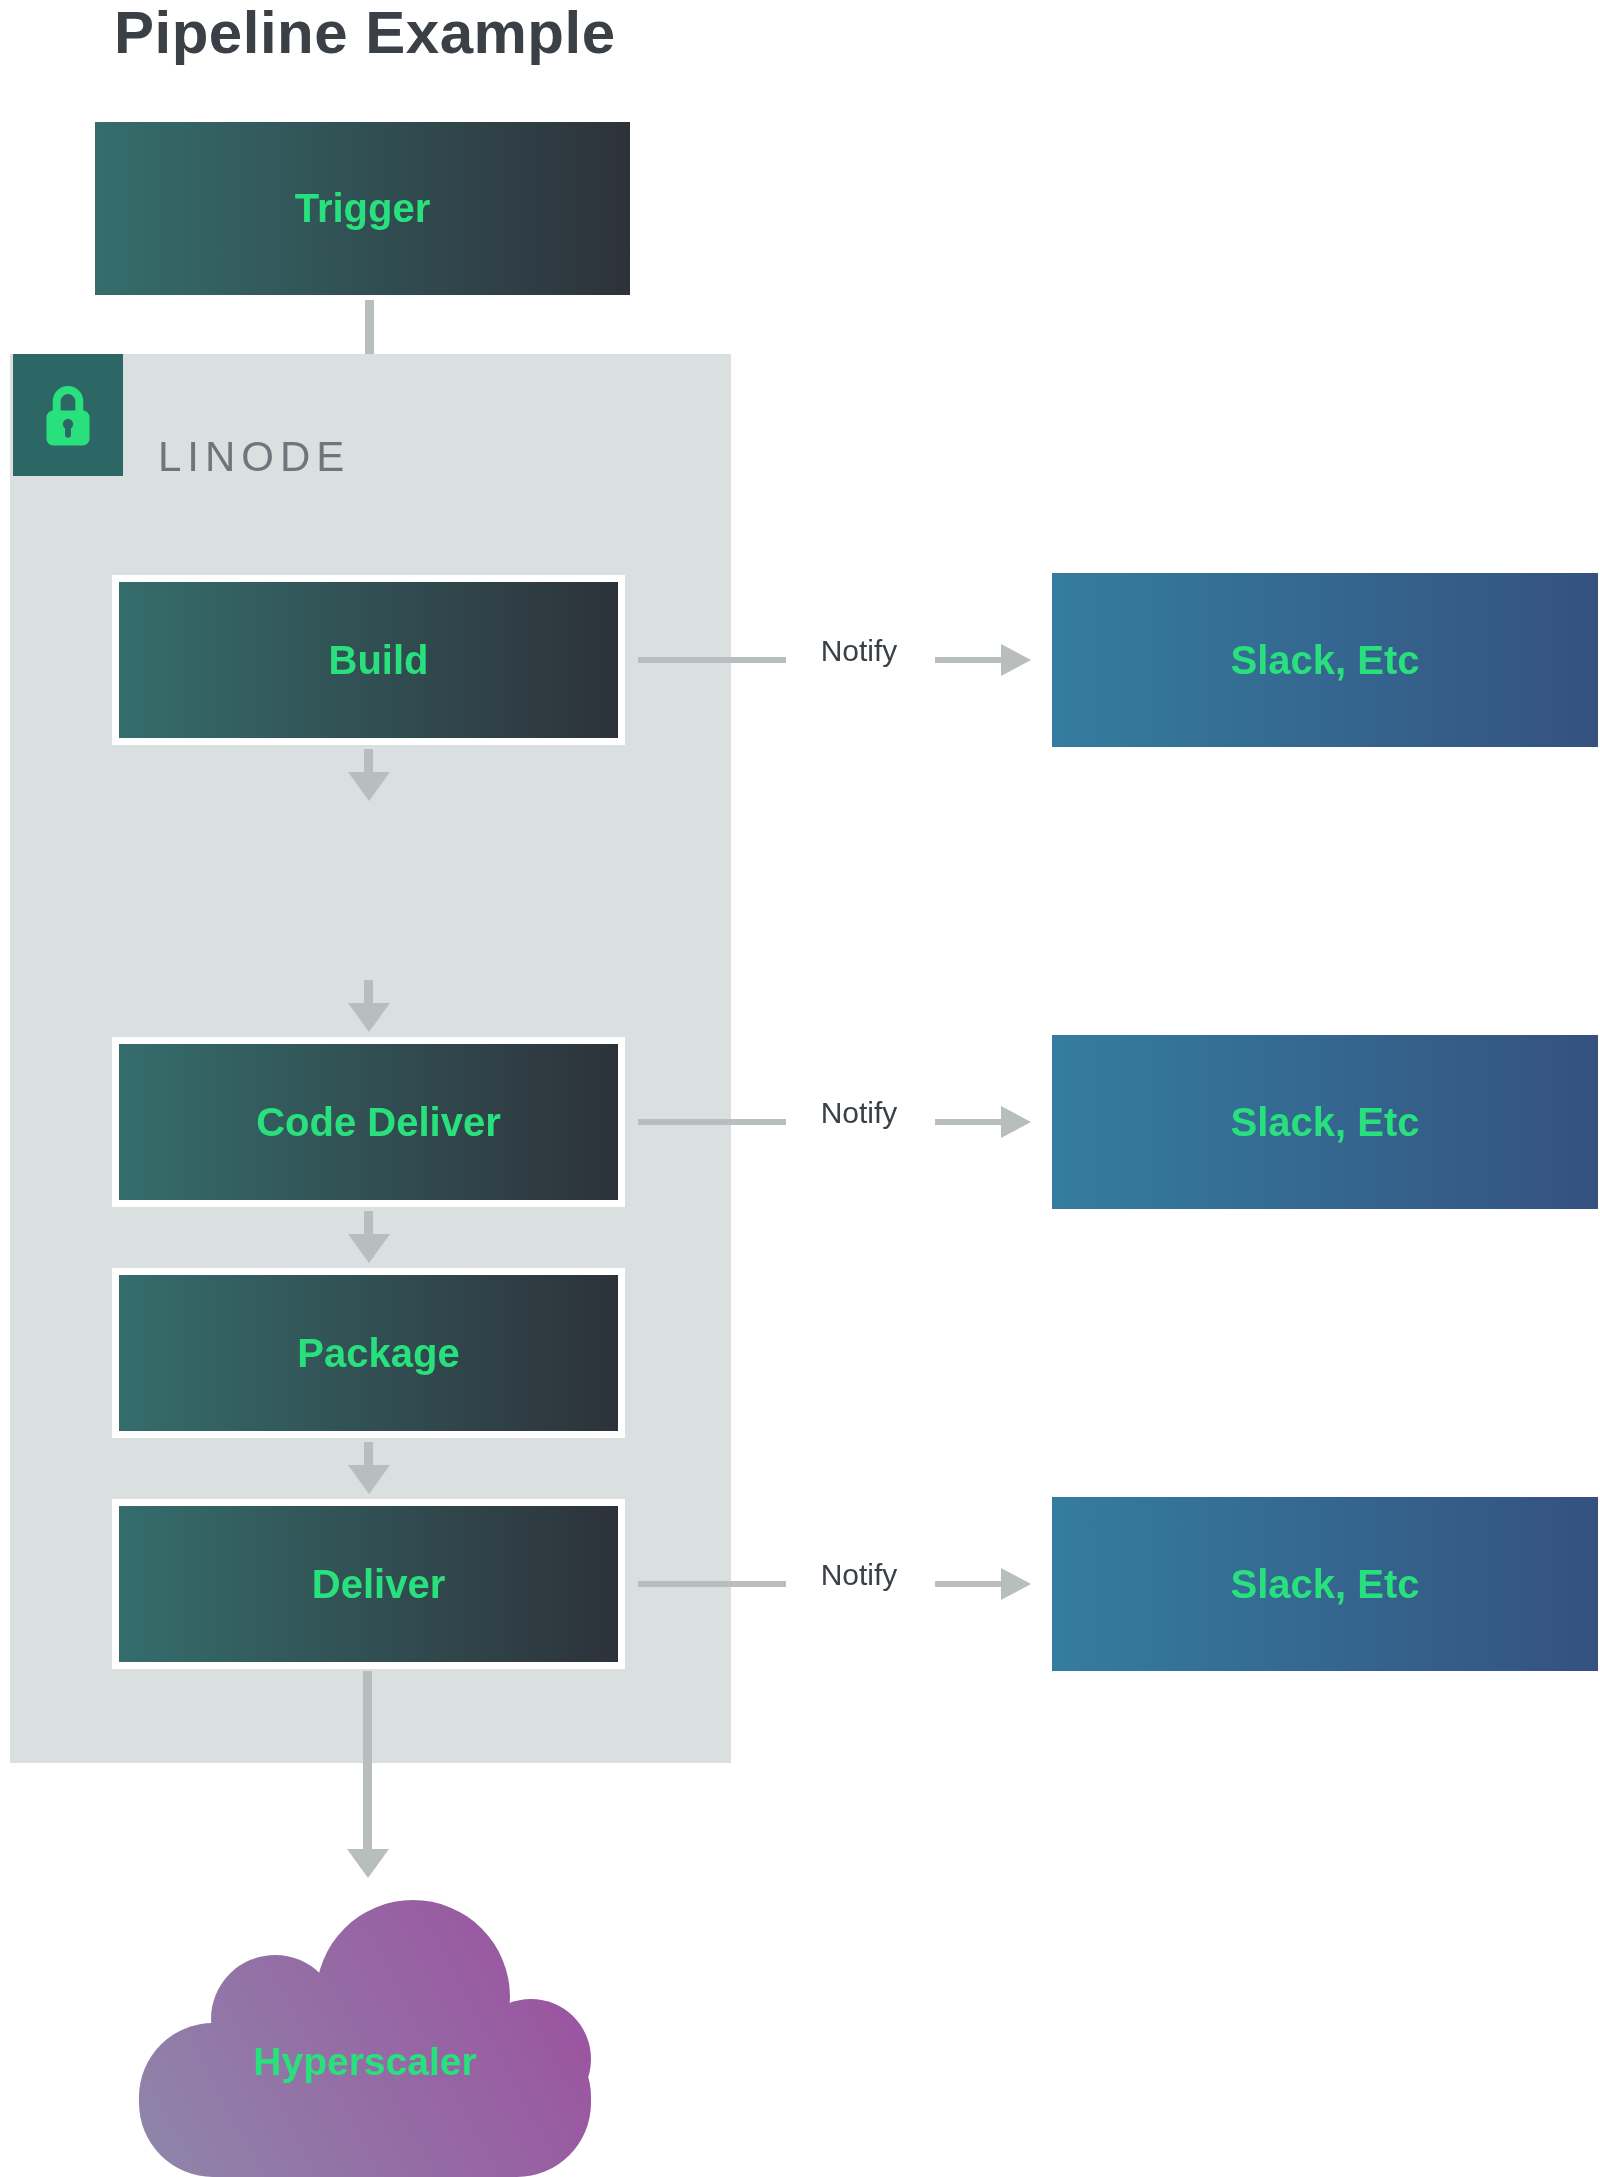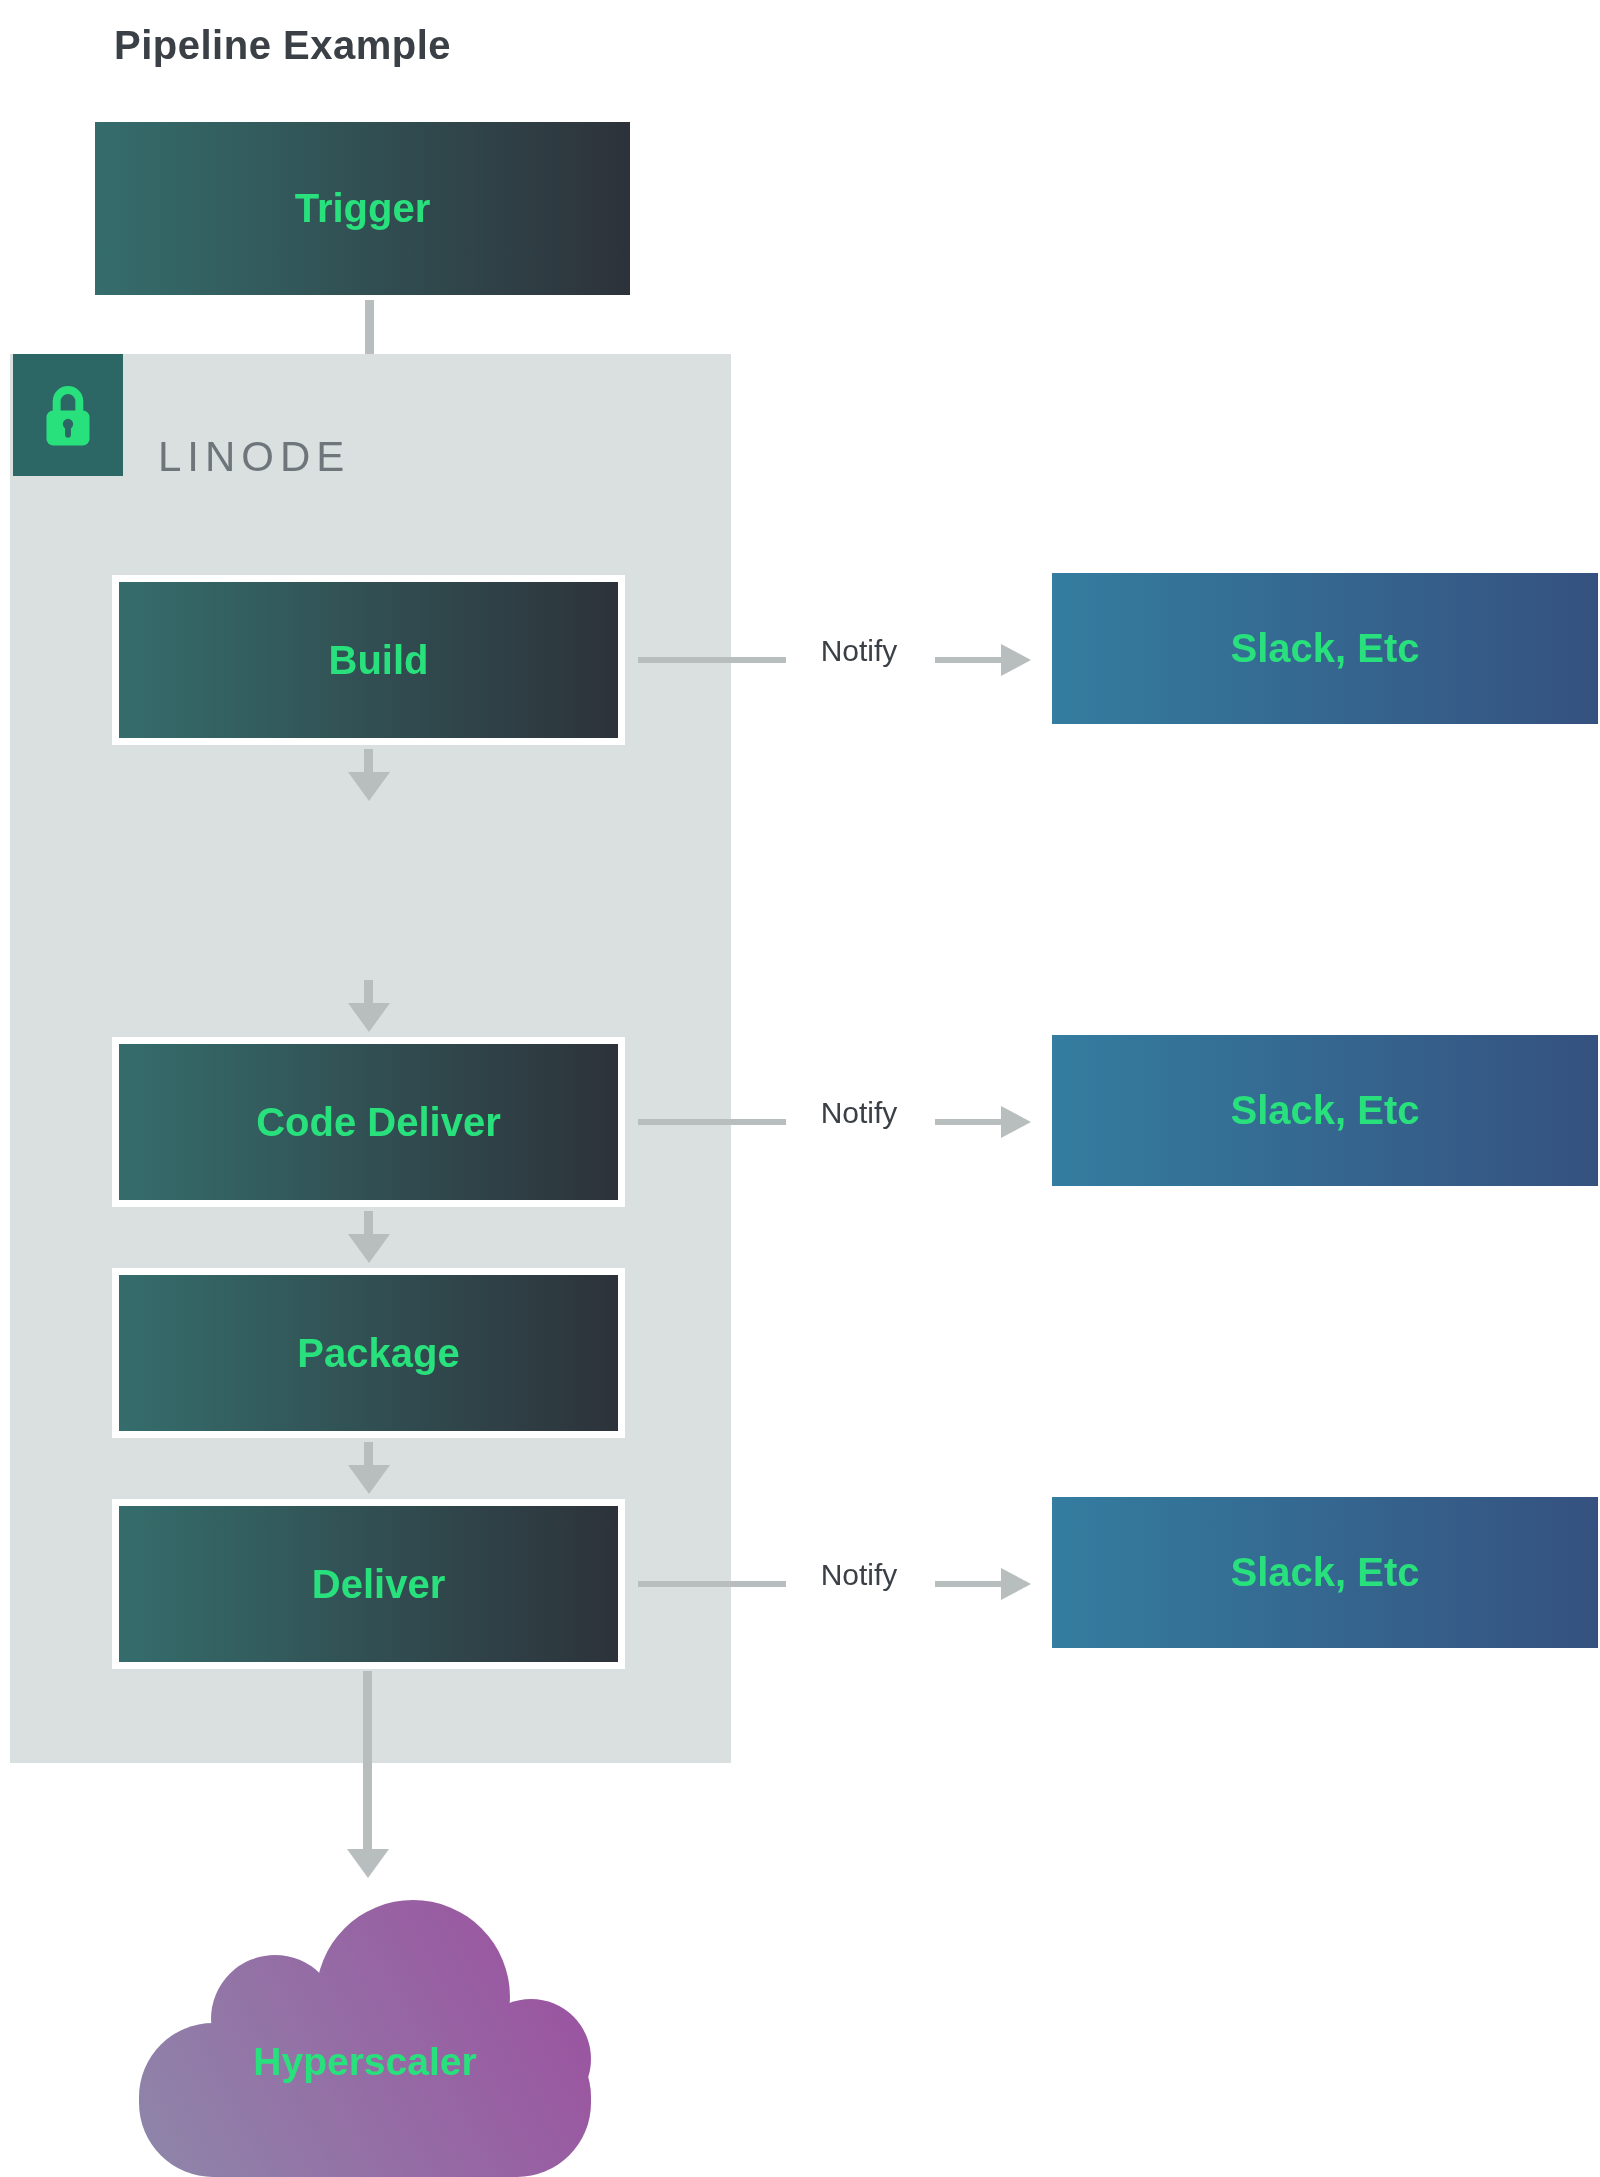--- a/index.html
+++ b/index.html
@@ -15,22 +15,22 @@
     --container-label-color:#6e767c;
     --cloud-gradient-left:#8e87aa;
     --cloud-gradient-right:#9c4f9f;
   }
   html,body { margin:0; padding:0; background:#fff; }
   .canvas {
     position:relative; width:1600px; height:2177px; background:#ffffff;
     font-family:"Liberation Sans", sans-serif; overflow:hidden;
   }
   .title {
-    position:absolute; left:114px; top:12px; margin:0;
-    font-size:40px; line-height:66px; font-weight:bold; color:var(--text-dark);
+    position:absolute; left:114px; top:0; margin:0;
+    font-size:60px; line-height:66px; font-weight:bold; color:var(--text-dark);
     letter-spacing:0.5px;
   }
   .gradbox {
     position:absolute;
     background:linear-gradient(90deg, var(--stage-gradient-left), var(--stage-gradient-right));
     display:flex; align-items:center; justify-content:center;
   }
   .trigger { left:95px; top:122px; width:535px; height:173px; }
   .stagebox {
     left:112px; width:513px; height:170px;
@@ -78,21 +78,21 @@
   }
   .notify-label {
     position:absolute; left:786px; width:146px; text-align:center;
     font-size:30px; color:var(--text-dark);
   }
   .r1l{top:657px} .r2l{top:1119px} .r3l{top:1581px}
   .r1a{top:657px} .r2a{top:1119px} .r3a{top:1581px}
   .r1t{top:634px} .r2t{top:1096px} .r3t{top:1558px}
 
   .slackbox {
-    position:absolute; left:1052px; width:546px; height:151px;
+    position:absolute; left:1052px; width:546px; height:174px;
     background:linear-gradient(90deg, var(--notify-gradient-left), var(--notify-gradient-right));
     display:flex; align-items:center; justify-content:center;
   }
   .k1{top:573px} .k2{top:1035px} .k3{top:1497px}
 
   .cloud-svg { position:absolute; left:133px; top:1895px; }
   .cloud-label {
     position:absolute; left:133px; top:2040px; width:464px; text-align:center;
     color:var(--green); font-weight:bold; font-size:39px;
   }

